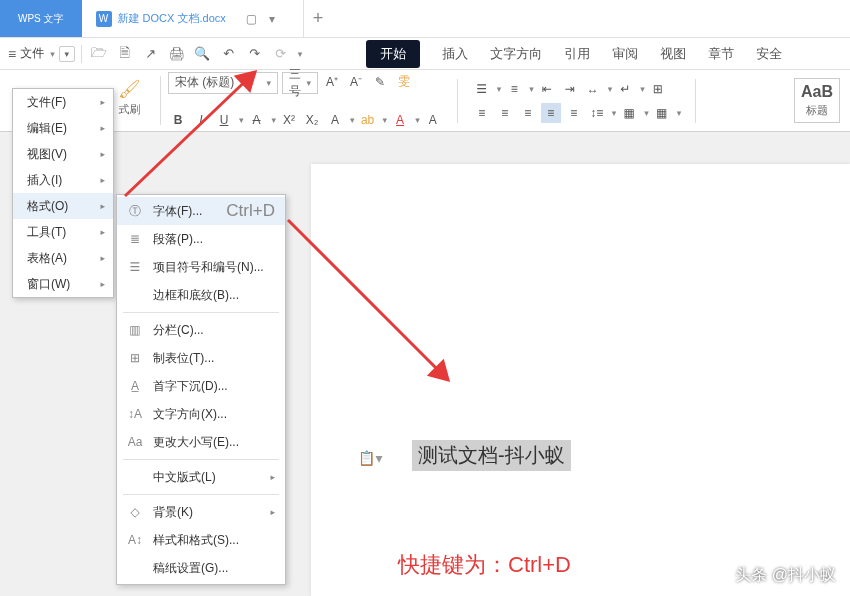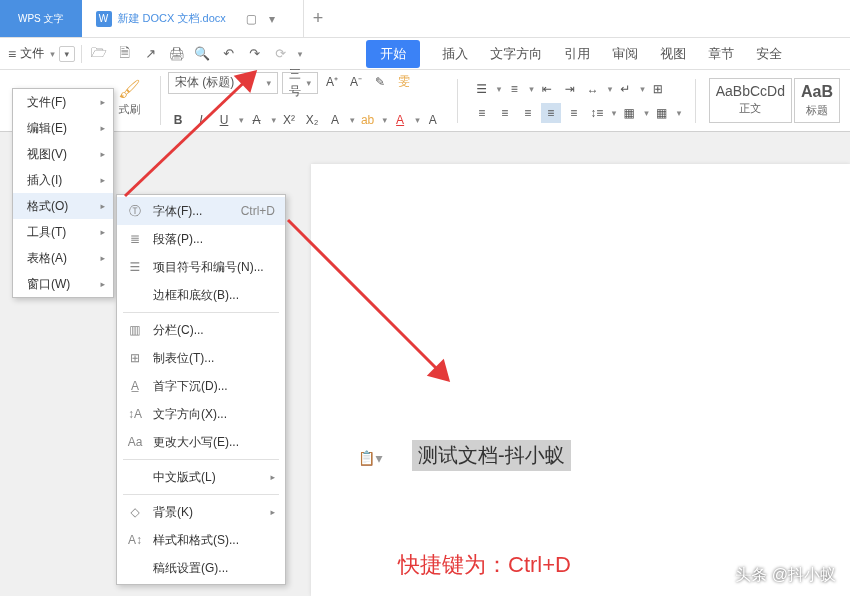--- a/index.html
+++ b/index.html
@@ -15,21 +15,21 @@
 
 .toolbar-row { height: 32px; background: #fff; border-bottom: 1px solid #e0e0e0; display: flex; align-items: center; padding: 0 8px; gap: 4px; }
 .file-menu { display: flex; align-items: center; gap: 4px; color: #444; }
 .menu-glyph { font-size: 14px; color: #666; }
 .tb-btn { width: 22px; height: 22px; display: flex; align-items: center; justify-content: center; color: #666; cursor: pointer; font-size: 13px; }
 .tb-sep { width: 1px; height: 18px; background: #ddd; margin: 0 2px; }
 .dropdown-arrow { font-size: 9px; color: #888; margin-left: 2px; }
 
 .tabs-row { height: 32px; background: #fff; display: flex; align-items: center; padding-left: 350px; gap: 22px; border-bottom: 1px solid #e0e0e0; }
 .ribbon-tab { color: #555; cursor: pointer; font-size: 13px; }
-.ribbon-tab.active { background: #3b82f6; color: #fff; padding: 5px 14px; border-radius: 3px; }
+.ribbon-tab.active { background: #0f172a; color: #fff; padding: 5px 14px; border-radius: 3px; }
 
 .ribbon { height: 62px; background: #fff; border-bottom: 1px solid #d0d0d0; display: flex; align-items: center; position: relative; }
 .ribbon-left-sep { position: absolute; left: 160px; top: 6px; bottom: 6px; width: 1px; background: #ddd; }
 .ribbon-content { display: flex; align-items: center; padding-left: 168px; gap: 14px; }
 .font-select { display: flex; gap: 4px; }
 .combo { border: 1px solid #ccc; background: #fff; height: 22px; display: flex; align-items: center; padding: 0 6px; font-size: 12px; color: #555; }
 .combo-font { width: 110px; }
 .combo-size { width: 36px; }
 .fmt-row { display: flex; gap: 3px; align-items: center; }
 .fmt-btn { width: 20px; height: 20px; display: flex; align-items: center; justify-content: center; color: #555; cursor: pointer; font-size: 12px; }
@@ -56,21 +56,21 @@
 .ctx-menu { position: absolute; left: 12px; top: 88px; width: 102px; background: #fff; border: 1px solid #c0c0c0; box-shadow: 2px 2px 6px rgba(0,0,0,0.2); }
 .ctx-item { height: 26px; display: flex; align-items: center; justify-content: space-between; padding: 0 8px 0 14px; color: #333; cursor: pointer; font-size: 12px; }
 .ctx-item:hover, .ctx-item.hover { background: #e8f0fa; }
 .ctx-arrow { font-size: 9px; color: #888; }
 
 .sub-menu { position: absolute; left: 116px; top: 194px; width: 170px; background: #fff; border: 1px solid #c0c0c0; box-shadow: 2px 2px 6px rgba(0,0,0,0.2); padding: 2px 0; }
 .sub-item { height: 28px; display: flex; align-items: center; padding: 0 10px; cursor: pointer; gap: 10px; font-size: 12px; color: #333; }
 .sub-item:hover, .sub-item.hover { background: #e8f0fa; }
 .sub-icon { width: 16px; color: #888; font-size: 12px; text-align: center; }
 .sub-label { flex: 1; }
-.sub-short { color: #888; font-size: 12px; }
+.sub-short { color: #888; font-size: 17px; }
 .sub-sep { height: 1px; background: #e0e0e0; margin: 3px 6px; }
 
 .arrow-svg { position: absolute; pointer-events: none; }
 .watermark { position: absolute; right: 14px; bottom: 10px; color: #fff; font-size: 16px; text-shadow: 0 0 3px rgba(0,0,0,0.8); font-weight: 500; }
 </style>
 </head>
 <body>
 
 <div class="title-bar">
   <div class="home-tab">WPS 文字</div>
@@ -180,24 +180,20 @@
         <span class="fmt-btn">▦</span>
           <span class="dropdown-arrow">▾</span>
         <span class="fmt-btn">▦</span>
           <span class="dropdown-arrow">▾</span>
       </div>
     </div>
     <div class="vsep"></div>
   </div>
   <div class="style-group">
     <div class="style-box">
-      <div class="style-sample">AaBbCcDd</div>
-      <div class="style-label">正文</div>
-    </div>
-    <div class="style-box">
       <div class="style-sample" style="font-weight:bold;font-size:16px">AaB</div>
       <div class="style-label">标题</div>
     </div>
   </div>
 </div>
 
 <div class="canvas">
   <div class="page"></div>
   <div class="paste-icon">📋▾</div>
   <div class="sel-text">测试文档-抖小蚁</div>

